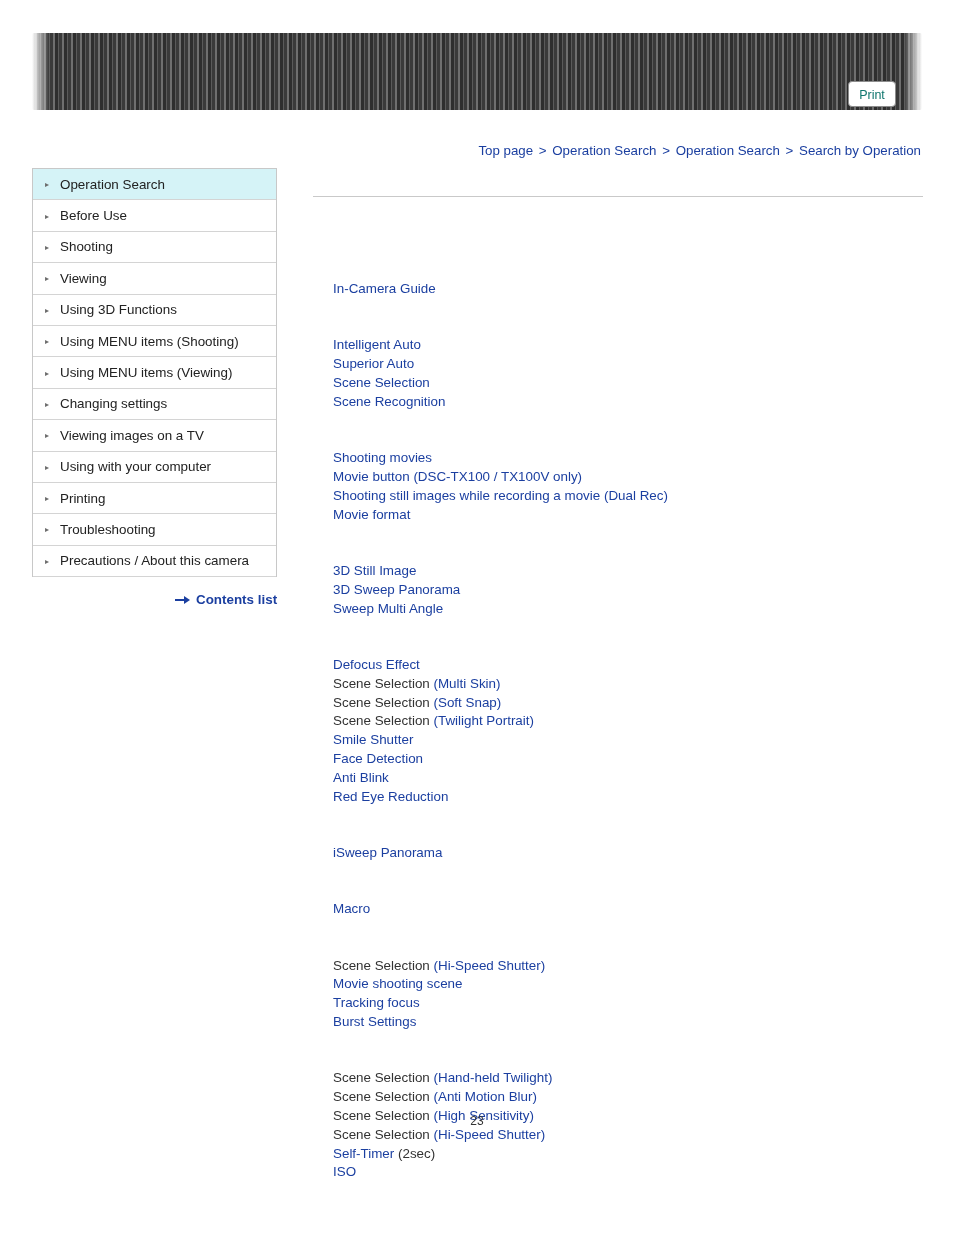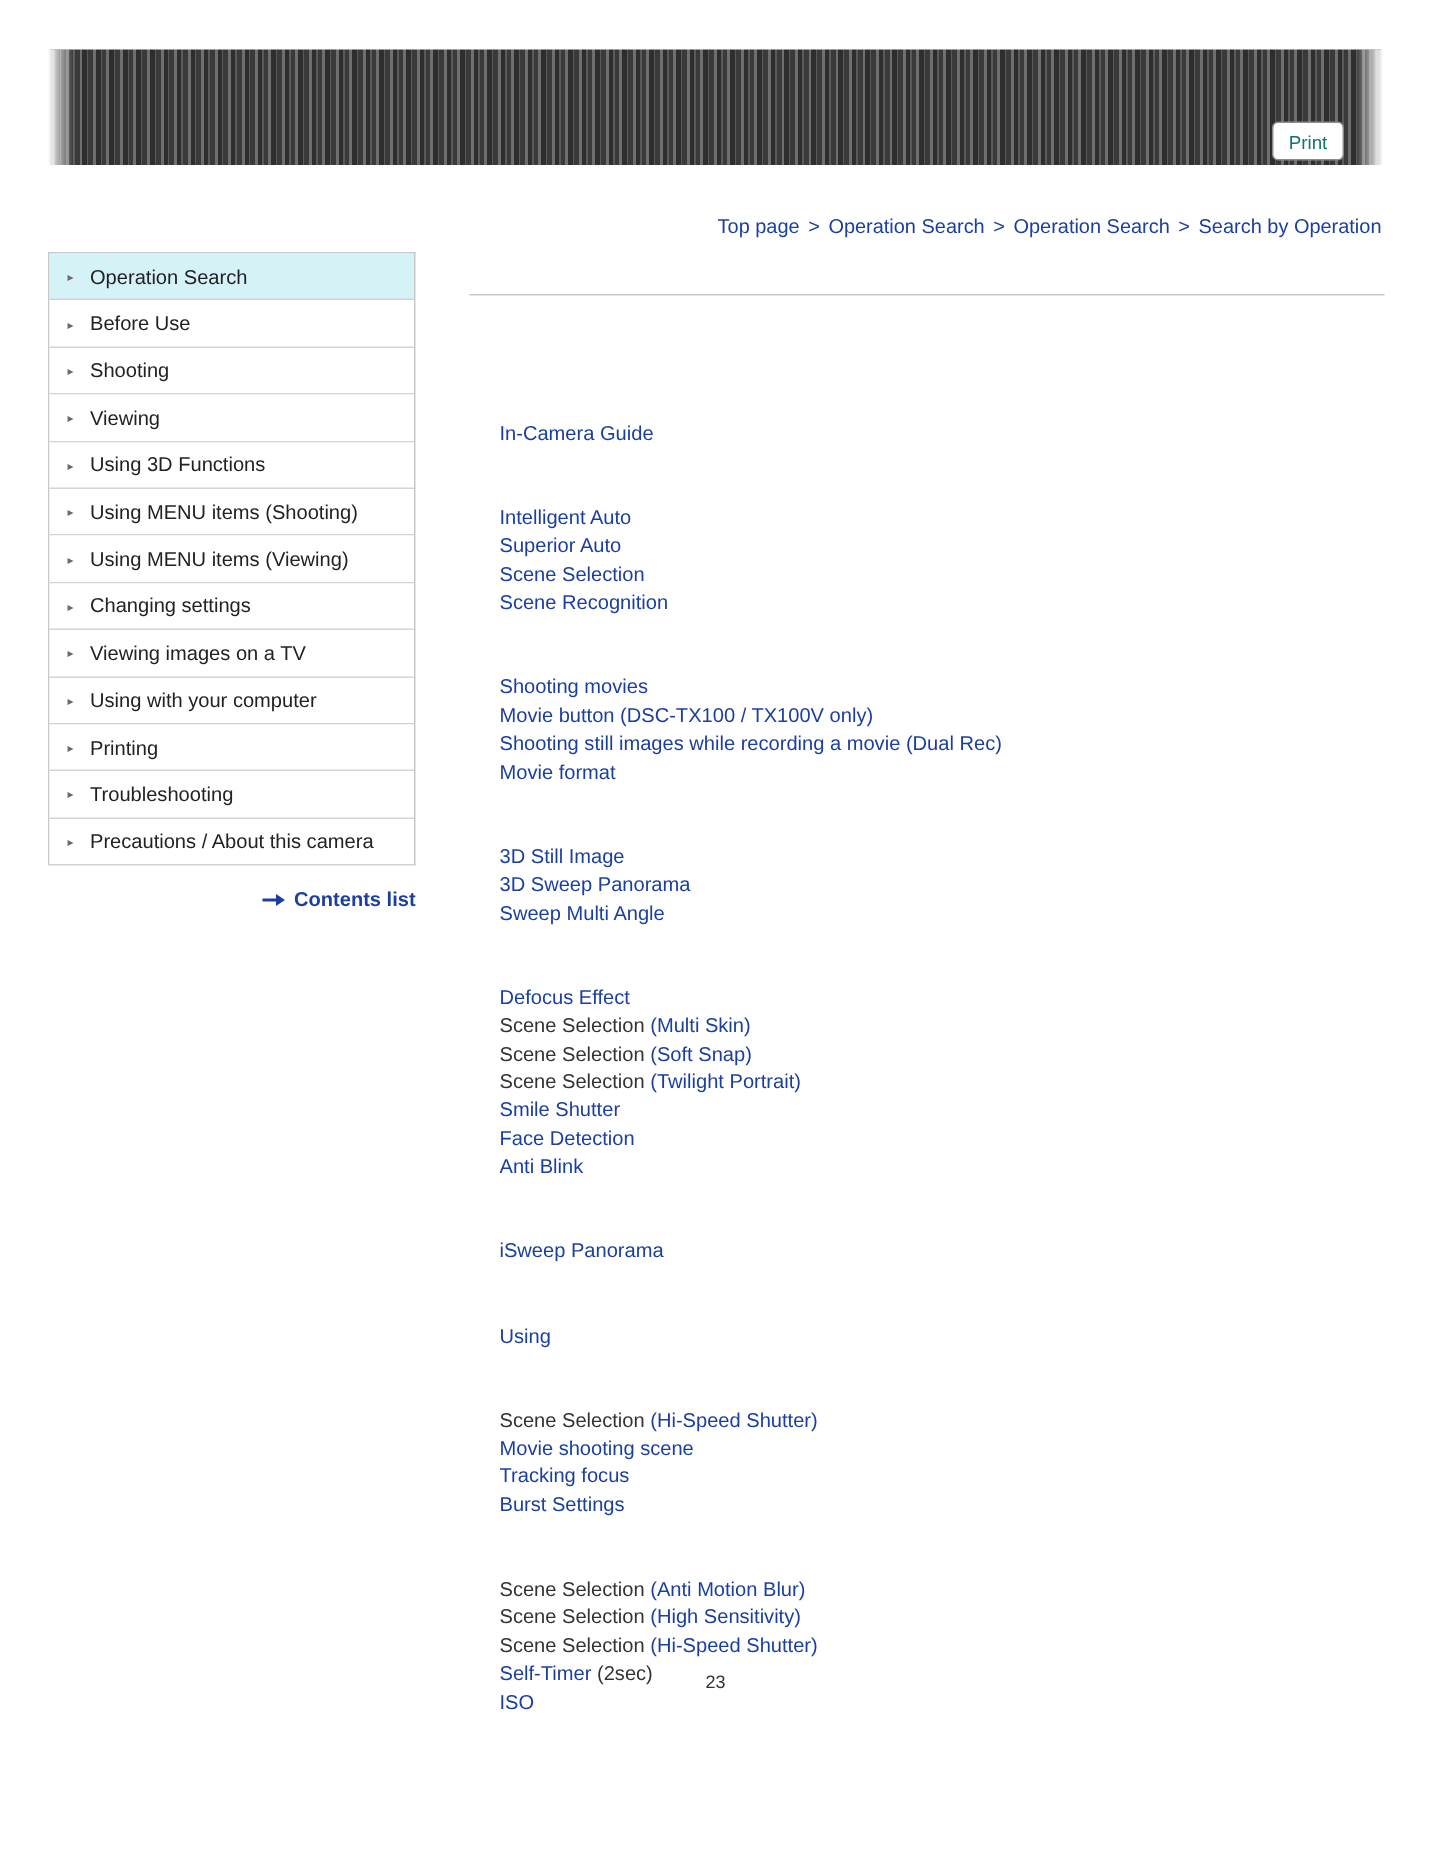--- a/index.html
+++ b/index.html
@@ -307,38 +307,40 @@
     </div>
     <div class="gap2"></div>
     <div class="group">
       <div class="entry">Defocus Effect</div>
       <div class="entry plain"><span class="dark">Scene Selection </span><span class="blue">(Multi Skin)</span></div>
       <div class="entry plain"><span class="dark">Scene Selection </span><span class="blue">(Soft Snap)</span></div>
       <div class="entry plain"><span class="dark">Scene Selection </span><span class="blue">(Twilight Portrait)</span></div>
       <div class="entry">Smile Shutter</div>
       <div class="entry">Face Detection</div>
       <div class="entry">Anti Blink</div>
+      <div class="entry">Red Eye Reduction</div>
     </div>
     <div class="gap2"></div>
     <div class="group">
       <div class="entry">iSweep Panorama</div>
     </div>
     <div class="gap2"></div>
     <div class="group">
-      <div class="entry">Using</div>
+      <div class="entry">Macro</div>
     </div>
     <div class="gap2"></div>
     <div class="group">
       <div class="entry plain"><span class="dark">Scene Selection </span><span class="blue">(Hi-Speed Shutter)</span></div>
       <div class="entry">Movie shooting scene</div>
       <div class="entry">Tracking focus</div>
       <div class="entry">Burst Settings</div>
     </div>
     <div class="gap2"></div>
     <div class="group">
+      <div class="entry plain"><span class="dark">Scene Selection </span><span class="blue">(Hand-held Twilight)</span></div>
       <div class="entry plain"><span class="dark">Scene Selection </span><span class="blue">(Anti Motion Blur)</span></div>
       <div class="entry plain"><span class="dark">Scene Selection </span><span class="blue">(High Sensitivity)</span></div>
       <div class="entry plain"><span class="dark">Scene Selection </span><span class="blue">(Hi-Speed Shutter)</span></div>
       <div class="entry"><span class="blue">Self-Timer </span><span class="dark">(2sec)</span></div>
       <div class="entry">ISO</div>
     </div>
   </div>
 
 <div class="page-number">23</div>
 

